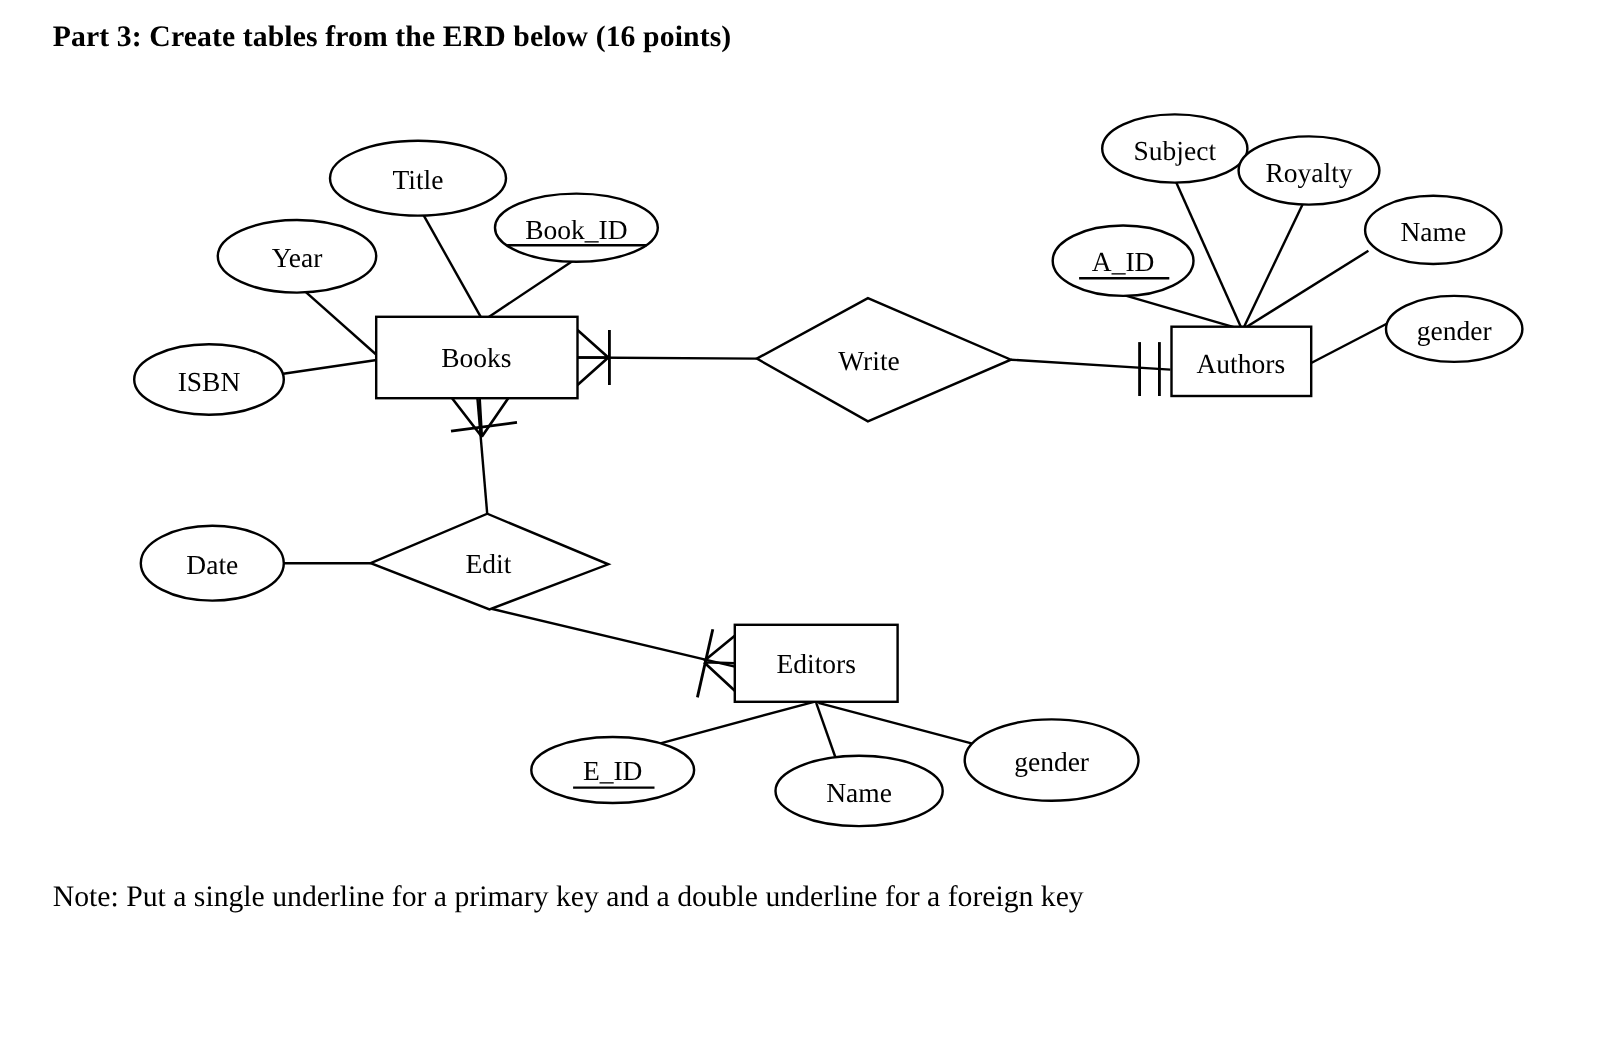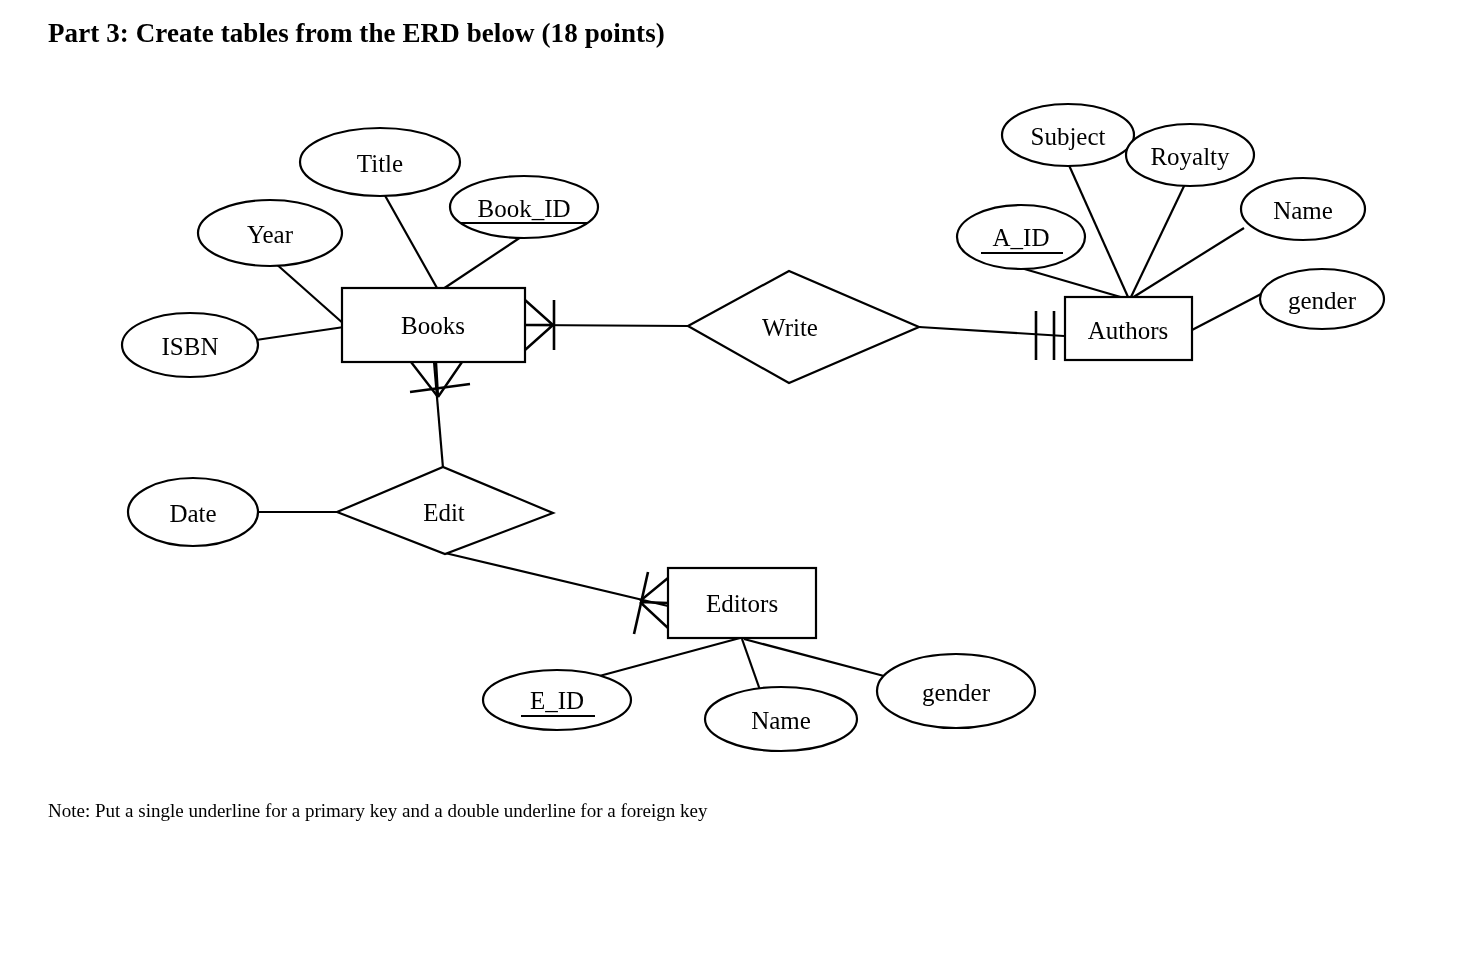--- a/index.html
+++ b/index.html
@@ -28,21 +28,21 @@
     top: 18px;
     font-size: 27px;
     font-weight: bold;
     letter-spacing: 0.1px;
     white-space: nowrap;
   }
   .note {
     position: absolute;
     left: 48px;
     top: 800px;
-    font-size: 19px;
+    font-size: 27px;
     font-weight: normal;
     white-space: nowrap;
   }
   #erd-canvas {
     position: absolute;
     left: 0;
     top: 0;
     width: 1462px;
     height: 966px;
   }
@@ -76,21 +76,21 @@
   .underline {
     stroke: #000000;
     stroke-width: 2.2;
   }
 </style>
 </head>
 <body>
 
 <div id="page">
 
-  <div class="heading">Part 3: Create tables from the ERD below (18 points)</div>
+  <div class="heading">Part 3: Create tables from the ERD below (16 points)</div>
 
   <svg id="erd-canvas" viewBox="0 0 1462 966">
 
     <g>
 
       <line class="conn" x1="383" y1="192" x2="437" y2="288"></line>
       <line class="conn" x1="524" y1="235" x2="443" y2="289"></line>
       <line class="conn" x1="274" y1="262" x2="345" y2="325"></line>
       <line class="conn" x1="256" y1="340" x2="344" y2="327"></line>
 

